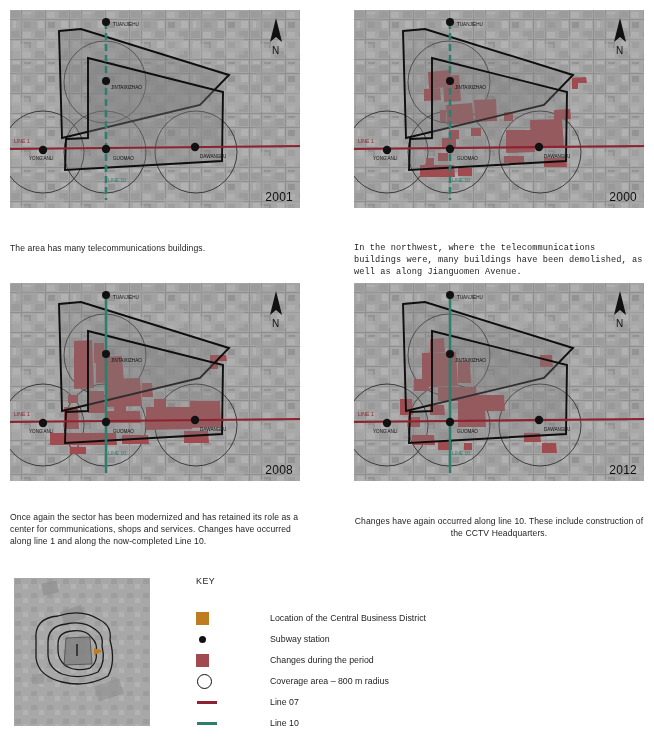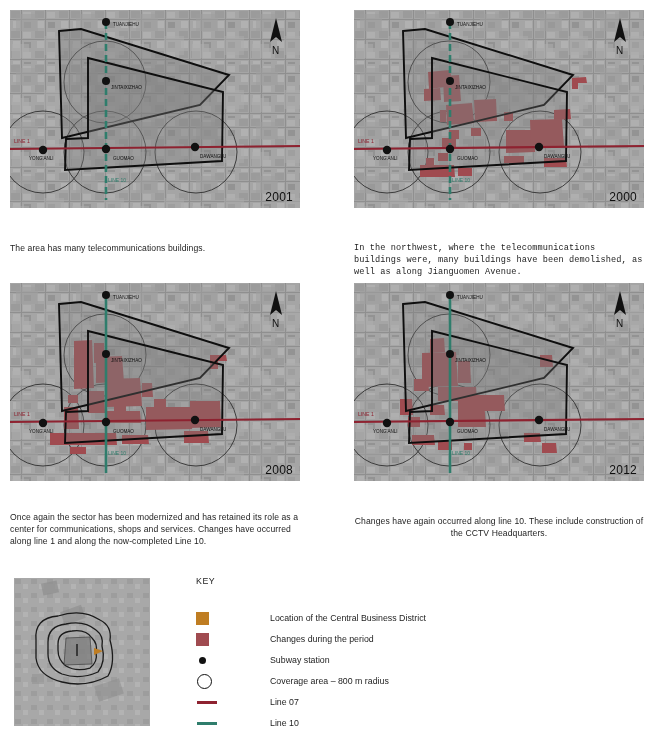--- a/index.html
+++ b/index.html
@@ -384,34 +384,34 @@
 
     <div class="key-row">
       <span class="key-sym">
         <span class="sw" style="background:#bf7d22;"></span>
       </span>
       <span class="key-label">Location of the Central Business District</span>
     </div>
 
     <div class="key-row">
       <span class="key-sym">
+        <span class="dot"></span>
+      </span>
+      <span class="key-label">Subway station</span>
+    </div>
+
+    <div class="key-row">
+      <span class="key-sym">
         <span class="sw" style="background:#a04b50;"></span>
       </span>
       <span class="key-label">Changes during the period</span>
     </div>
 
     <div class="key-row">
       <span class="key-sym">
-        <span class="dot"></span>
-      </span>
-      <span class="key-label">Subway station</span>
-    </div>
-
-    <div class="key-row">
-      <span class="key-sym">
         <span class="circ"></span>
       </span>
       <span class="key-label">Coverage area – 800 m radius</span>
     </div>
 
 
     <div class="key-row">
       <span class="key-sym">
         <span class="bar" style="background:#8e2230;"></span>
       </span>

